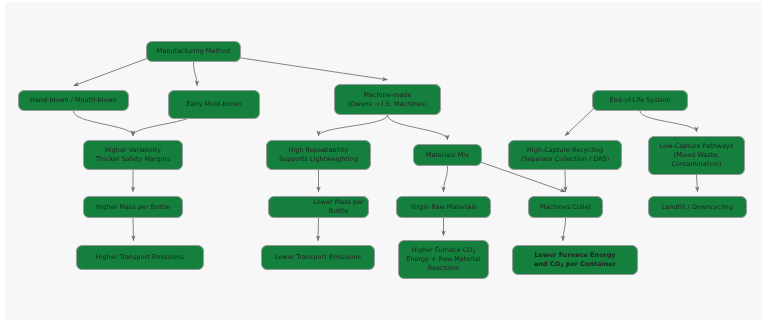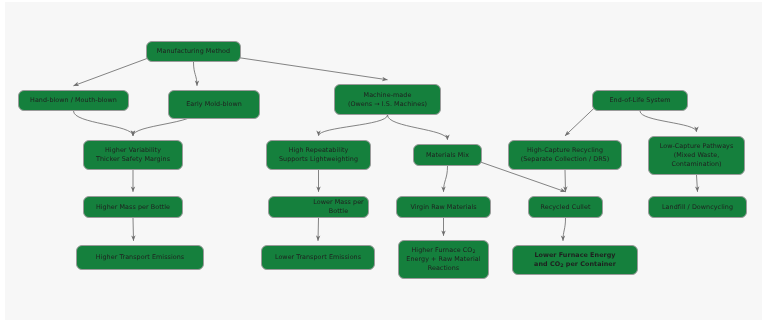--- a/index.html
+++ b/index.html
@@ -132,21 +132,21 @@
       <div class="node" style="left: 83px; top: 196px; width: 100px; height: 22px;">
         <span class="label">Higher Mass per Bottle</span>
       </div>
       <div class="node" style="left: 268px; top: 196px; width: 101px; height: 22px; padding-left: 44px;">
         <span class="label">Lower Mass per Bottle</span>
       </div>
       <div class="node" style="left: 396px; top: 196px; width: 95px; height: 22px;">
         <span class="label">Virgin Raw Materials</span>
       </div>
       <div class="node" style="left: 528px; top: 196px; width: 75px; height: 22px;">
-        <span class="label">Recycled Cullet</span>
+        <span class="label">Machines Cullet</span>
       </div>
       <div class="node" style="left: 648px; top: 196px; width: 99px; height: 22px; text-align: right;">
         <span class="label">Landfill / Downcycling</span>
       </div>
       <div class="node" style="left: 76px; top: 245px; width: 128px; height: 25px;">
         <span class="label">Higher Transport Emissions</span>
       </div>
       <div class="node" style="left: 261px; top: 245px; width: 114px; height: 25px;">
         <span class="label">Lower Transport Emissions</span>
       </div>

